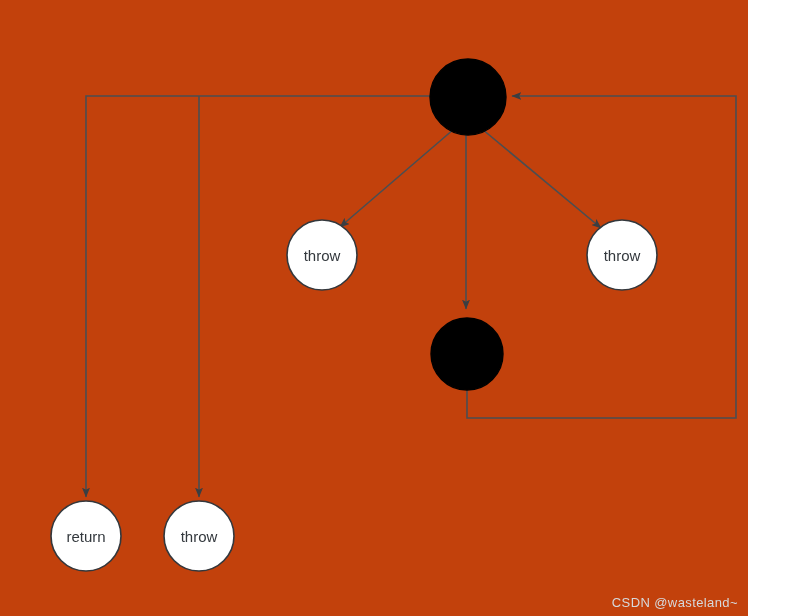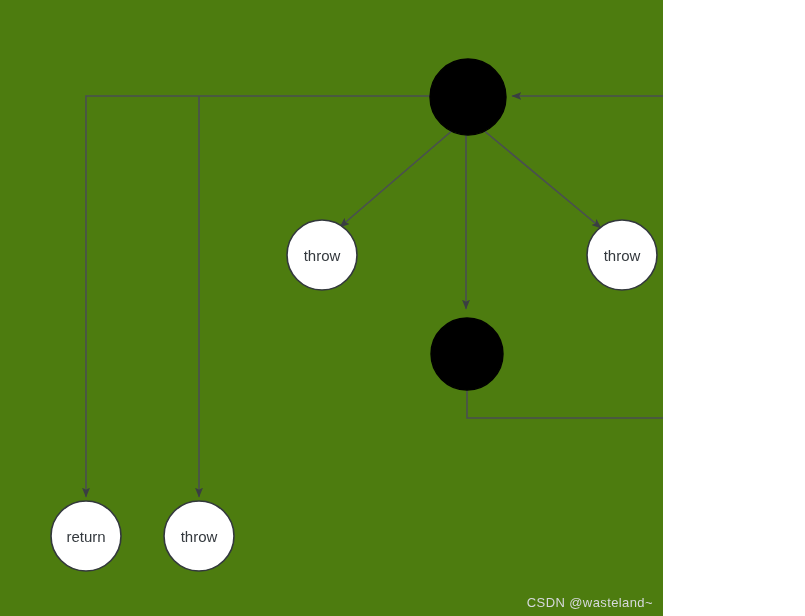--- a/index.html
+++ b/index.html
@@ -5,23 +5,23 @@
   html, body {
     margin: 0;
     padding: 0;
     background: #ffffff;
   }
   body {
     font-family: "Liberation Sans", sans-serif;
   }
   #canvas {
     position: relative;
-    width: 663px;
+    width: 748px;
     height: 616px;
-    background: #4d7c0f;
+    background: #c2410c;
     overflow: hidden;
   }
   #graph {
     position: absolute;
     top: 0;
     left: 0;
     width: 805px;
     height: 616px;
   }
   .node-label {

